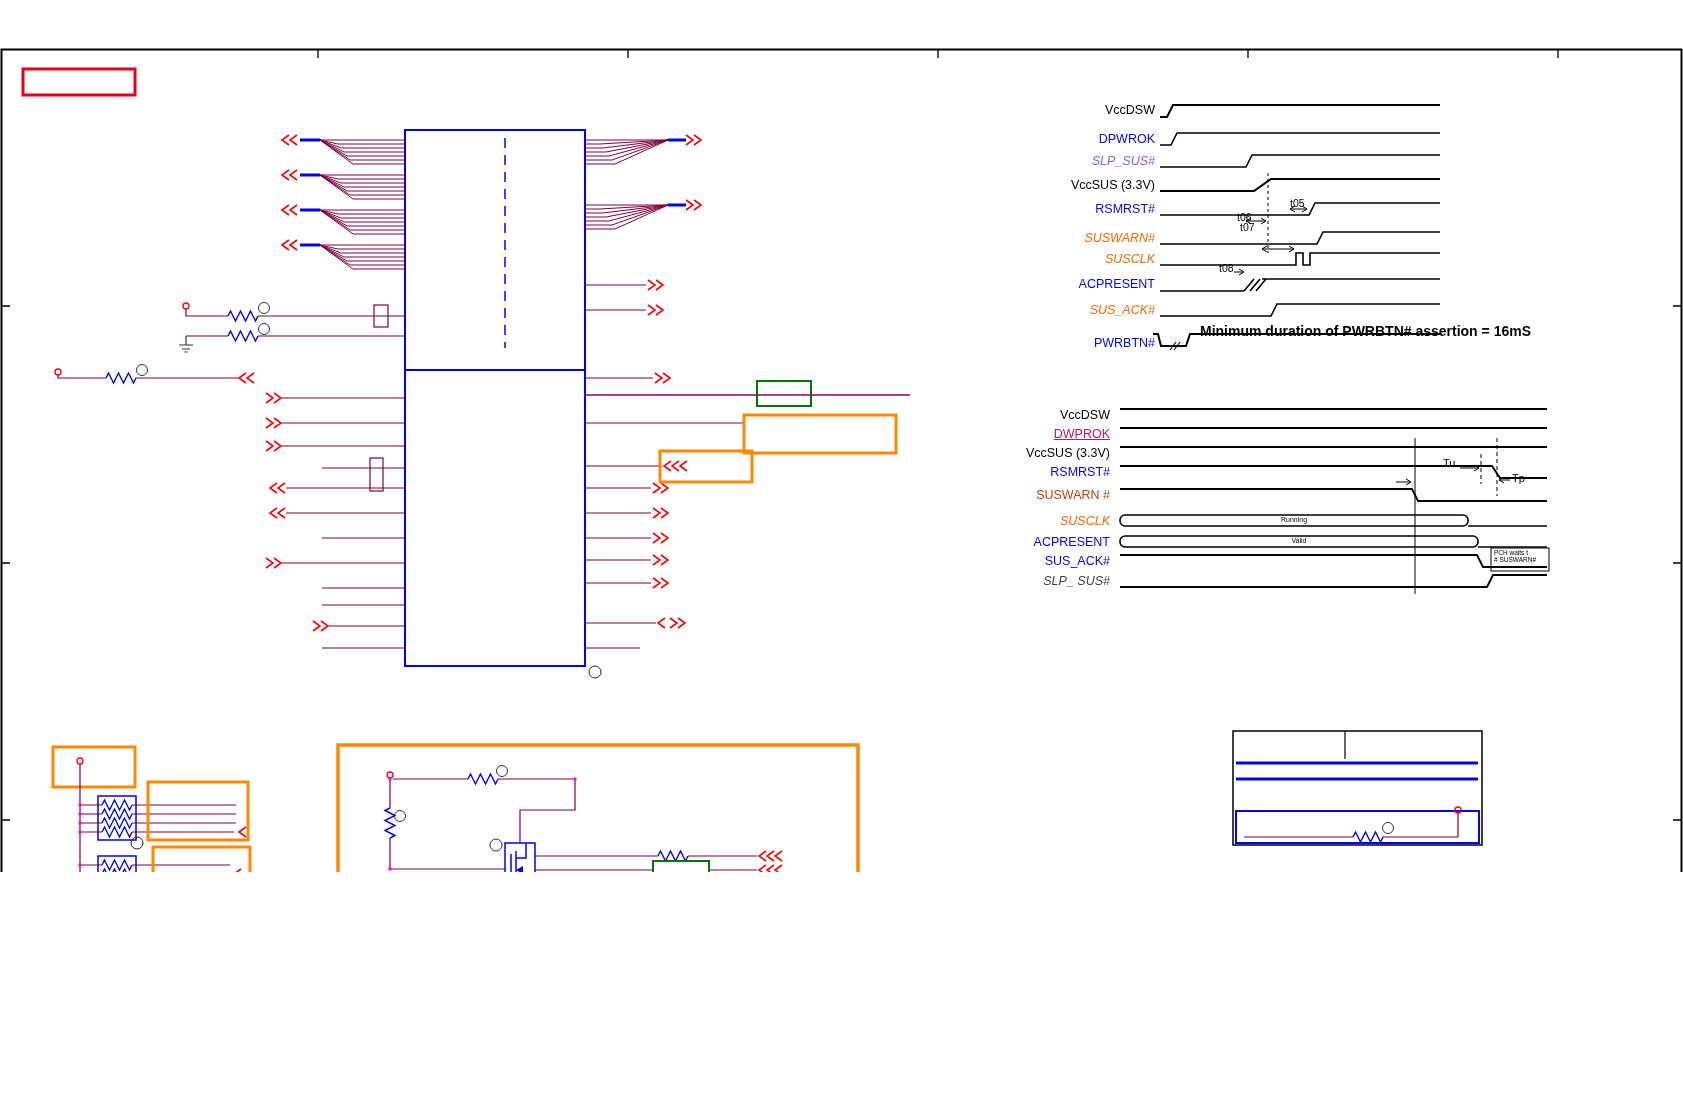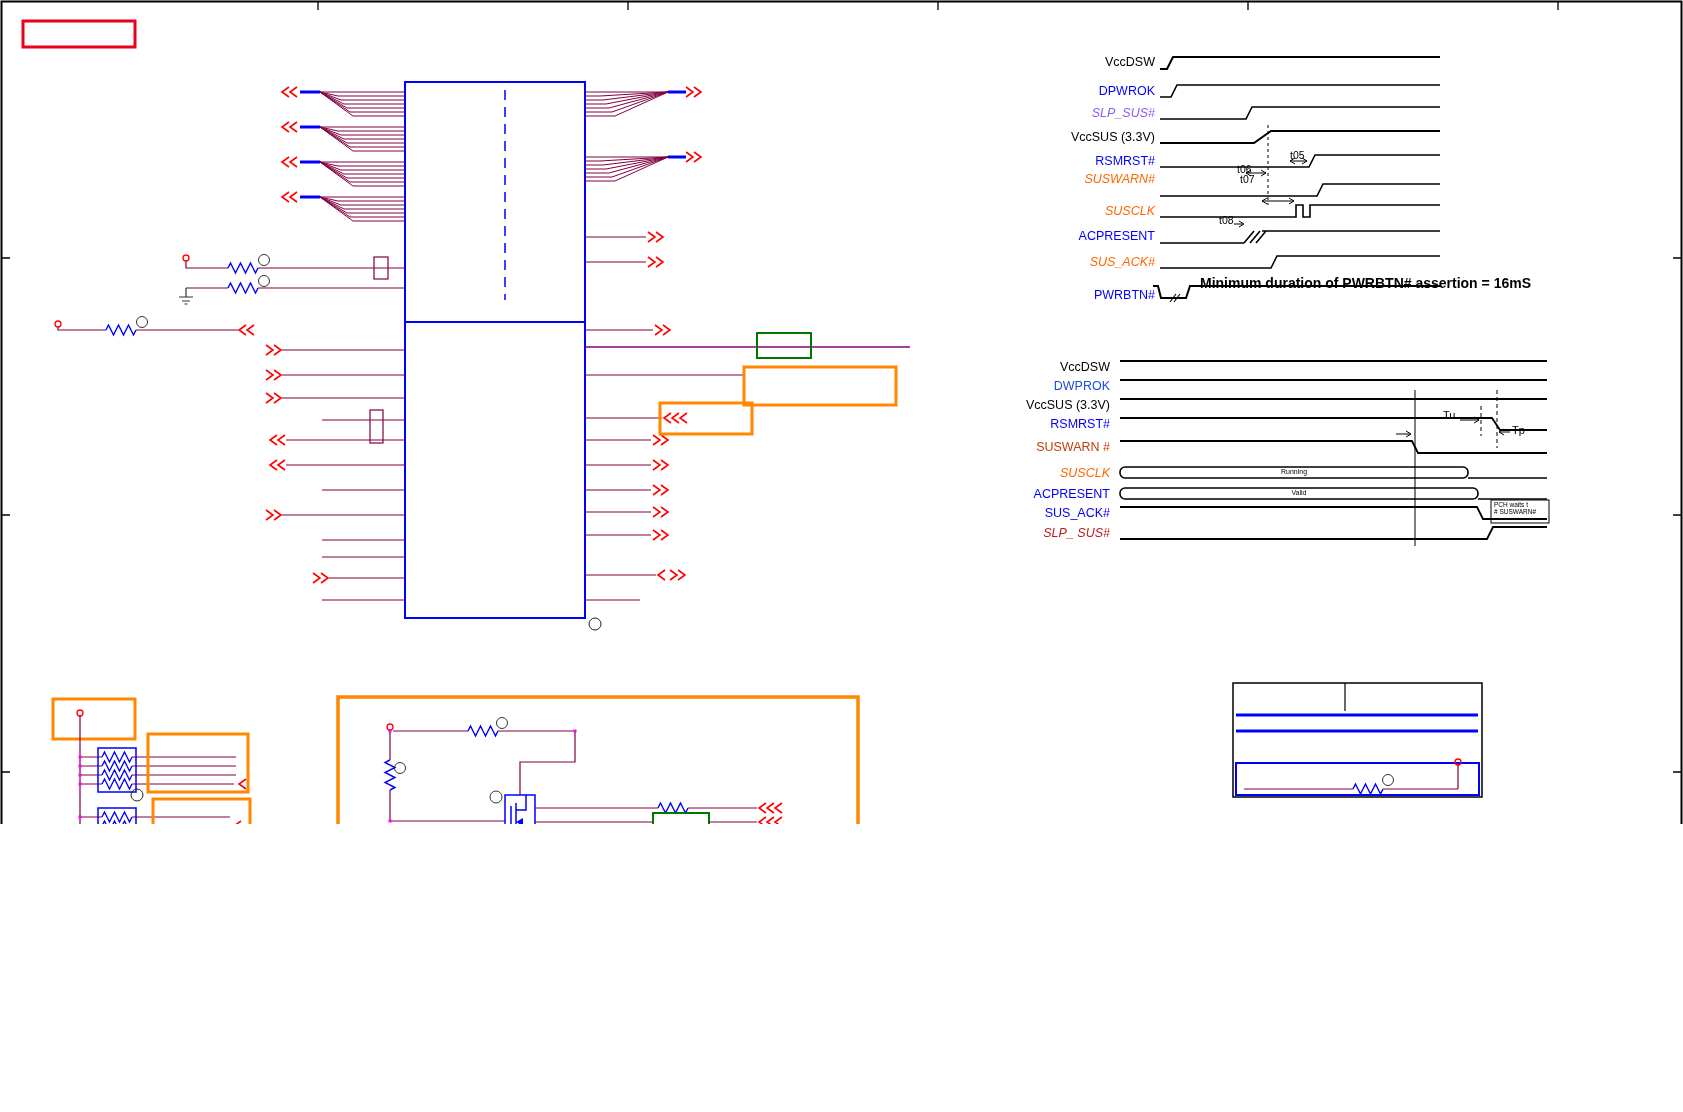--- a/index.html
+++ b/index.html
@@ -1,17 +1,17 @@
 <!DOCTYPE html>
 <html><head>
 <meta charset="utf-8">
 <style>
   html,body{margin:0;padding:0;background:#fff;}
   #sheet{position:relative;width:1683px;height:824px;background:#ffffff;overflow:hidden;
-         font-family:"Liberation Sans",sans-serif;}
+         font-family:"Liberation Sans",sans-serif;margin-top:48px;}
   #schem-svg{position:absolute;left:0;top:0;}
   .lbl{position:absolute;font-size:12.5px;color:#000;white-space:nowrap;}
   .sig-lbl-1{left:950px;width:205px;text-align:right;}
   .sig-lbl-2{left:905px;width:205px;text-align:right;}
   .ann{position:absolute;font-size:10.5px;color:#000;white-space:nowrap;}
   .note-bold{font-weight:bold;font-size:14px;}
   .state-lbl{position:absolute;font-size:7px;color:#000;text-align:center;width:100px;}
   .pch-note{position:absolute;left:1492px;top:501px;width:56px;font-size:6.5px;line-height:1.15;
             color:#000;text-align:left;padding-left:2px;}
   .titleblock-company{position:absolute;left:1299px;top:936px;width:200px;height:34px;
@@ -227,41 +227,41 @@
                                   M1396,434 H1410 M1406,431 L1411,434 L1406,437"></path>
       <rect x="1491" y="500" width="58" height="23" stroke-width="1"></rect>
     </g>
   </svg>
 
   <div class="lbl sig-lbl-1" style="top: 55px; color: rgb(0, 0, 0);">VccDSW</div>
   <div class="lbl sig-lbl-1" style="top: 84px; color: rgb(0, 0, 255);">DPWROK</div>
   <div class="lbl sig-lbl-1" style="top: 106px; color: #8b5cf6; font-style: italic;">SLP_SUS#</div>
   <div class="lbl sig-lbl-1" style="top: 130px; color: rgb(0, 0, 0);">VccSUS (3.3V)</div>
   <div class="lbl sig-lbl-1" style="top: 154px; color: rgb(0, 0, 255);">RSMRST#</div>
-  <div class="lbl sig-lbl-1" style="top: 172px; color: rgb(255, 102, 0); font-style: italic;">SUSWARN#</div>
+  <div class="lbl sig-lbl-1" style="top: 183px; color: rgb(255, 102, 0); font-style: italic;">SUSWARN#</div>
   <div class="lbl sig-lbl-1" style="top: 204px; color: rgb(255, 102, 0); font-style: italic;">SUSCLK</div>
   <div class="lbl sig-lbl-1" style="top: 229px; color: rgb(0, 0, 255);">ACPRESENT</div>
   <div class="lbl sig-lbl-1" style="top: 255px; color: rgb(255, 102, 0); font-style: italic;">SUS_ACK#</div>
   <div class="lbl sig-lbl-1" style="top: 288px; color: rgb(0, 0, 255);">PWRBTN#</div>
 
   <div class="ann" style="left:1290px;top:149px">t05</div>
   <div class="ann" style="left:1237px;top:163px">t06</div>
   <div class="ann" style="left:1240px;top:173px">t07</div>
   <div class="ann" style="left:1219px;top:214px">t08</div>
   <div class="ann note-bold" style="left:1200px;top:275px;width:250px">Minimum duration of PWRBTN#  assertion = 16mS</div>
 
   <div class="lbl sig-lbl-2" style="top: 360px; color: rgb(0, 0, 0);">VccDSW</div>
-  <div class="lbl sig-lbl-2" style="top: 379px; color: #1d4ed8;">DWPROK</div>
+  <div class="lbl sig-lbl-2" style="top: 379px; color: #be185d; text-decoration: underline;">DWPROK</div>
   <div class="lbl sig-lbl-2" style="top: 398px; color: rgb(0, 0, 0);">VccSUS (3.3V)</div>
   <div class="lbl sig-lbl-2" style="top: 417px; color: rgb(0, 0, 255);">RSMRST#</div>
   <div class="lbl sig-lbl-2" style="top: 440px; color: #c2410c; ">SUSWARN #</div>
   <div class="lbl sig-lbl-2" style="top: 466px; color: rgb(255, 102, 0); font-style: italic;">SUSCLK</div>
   <div class="lbl sig-lbl-2" style="top: 487px; color: rgb(0, 0, 255);">ACPRESENT</div>
   <div class="lbl sig-lbl-2" style="top: 506px; color: rgb(0, 0, 255);">SUS_ACK#</div>
-  <div class="lbl sig-lbl-2" style="top: 526px; color: #b91c1c; font-style: italic;">SLP_ SUS#</div>
+  <div class="lbl sig-lbl-2" style="top: 526px; color: #404040; font-style: italic;">SLP_ SUS#</div>
 
   <div class="ann" style="left:1443px;top:409px;font-size:11px">Tu</div>
   <div class="ann" style="left:1512px;top:424px;font-size:11px">Tp</div>
   <div class="state-lbl" style="left:1244px;top:468px">Running</div>
   <div class="state-lbl" style="left:1249px;top:489px">Valid</div>
   <div class="pch-note">
     <span style="display:block">PCH waits t</span>
     <span style="display:block"># SUSWARN#</span>
   </div>
 

